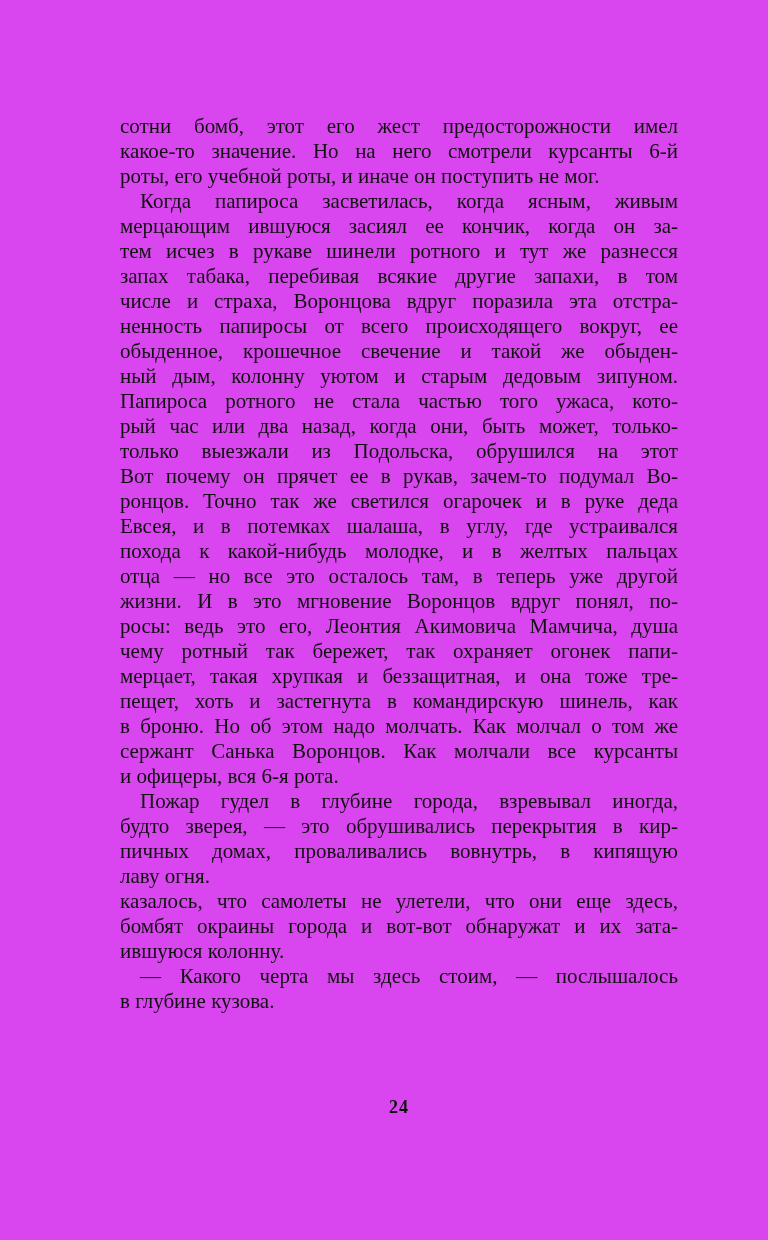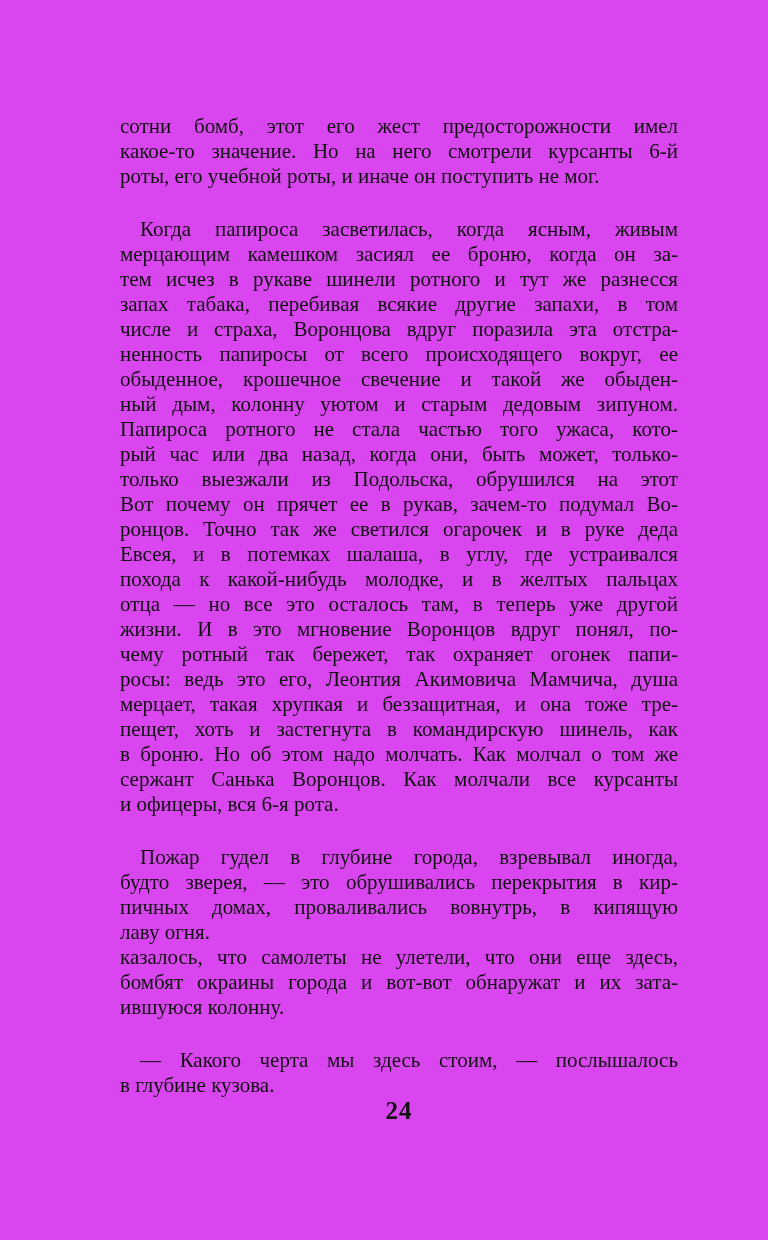--- a/index.html
+++ b/index.html
@@ -31,60 +31,59 @@
     -moz-text-align-last: justify;
     white-space: normal;
     overflow: hidden;
   }
   .line.para-end {
     text-align-last: left;
     -moz-text-align-last: left;
   }
   .line.para-start {
     text-indent: 20px;
-    margin-top: 28px;
   }
   .page-number {
     position: absolute;
     left: 120px;
     top: 1097px;
     width: 558px;
     text-align: center;
-    font-size: 25px;
+    font-size: 18px;
     font-weight: bold;
     letter-spacing: 1px;
   }
 </style>
 </head>
 <body>
 
 <div class="page">
   <div class="text-block">
       <div class="line">сотни бомб, этот его жест предосторожности имел</div>
       <div class="line">какое-то значение. Но на него смотрели курсанты 6-й</div>
       <div class="line para-end">роты, его учебной роты, и иначе он поступить не мог.</div>
       <div class="line para-start">Когда папироса засветилась, когда ясным, живым</div>
-      <div class="line">мерцающим камешком засиял ее броню, когда он за-</div>
+      <div class="line">мерцающим ившуюся засиял ее кончик, когда он за-</div>
       <div class="line">тем исчез в рукаве шинели ротного и тут же разнесся</div>
       <div class="line">запах табака, перебивая всякие другие запахи, в том</div>
       <div class="line">числе и страха, Воронцова вдруг поразила эта отстра-</div>
       <div class="line">ненность папиросы от всего происходящего вокруг, ее</div>
       <div class="line">обыденное, крошечное свечение и такой же обыден-</div>
       <div class="line">ный дым, колонну уютом и старым дедовым зипуном.</div>
       <div class="line">Папироса ротного не стала частью того ужаса, кото-</div>
       <div class="line">рый час или два назад, когда они, быть может, только-</div>
       <div class="line">только выезжали из Подольска, обрушился на этот</div>
       <div class="line">Вот почему он прячет ее в рукав, зачем-то подумал Во-</div>
       <div class="line">ронцов. Точно так же светился огарочек и в руке деда</div>
       <div class="line">Евсея, и в потемках шалаша, в углу, где устраивался</div>
       <div class="line">похода к какой-нибудь молодке, и в желтых пальцах</div>
       <div class="line">отца — но все это осталось там, в теперь уже другой</div>
       <div class="line">жизни. И в это мгновение Воронцов вдруг понял, по-</div>
+      <div class="line">росы: ведь это его, Леонтия Акимовича Мамчича, душа</div>
       <div class="line">чему ротный так бережет, так охраняет огонек папи-</div>
-      <div class="line">росы: ведь это его, Леонтия Акимовича Мамчича, душа</div>
       <div class="line">мерцает, такая хрупкая и беззащитная, и она тоже тре-</div>
       <div class="line">пещет, хоть и застегнута в командирскую шинель, как</div>
       <div class="line">в броню. Но об этом надо молчать. Как молчал о том же</div>
       <div class="line">сержант Санька Воронцов. Как молчали все курсанты</div>
       <div class="line para-end">и офицеры, вся 6-я рота.</div>
       <div class="line para-start">Пожар гудел в глубине города, взревывал иногда,</div>
       <div class="line">будто зверея, — это обрушивались перекрытия в кир-</div>
       <div class="line">пичных домах, проваливались вовнутрь, в кипящую</div>
       <div class="line para-end">лаву огня.</div>
       <div class="line">казалось, что самолеты не улетели, что они еще здесь,</div>

